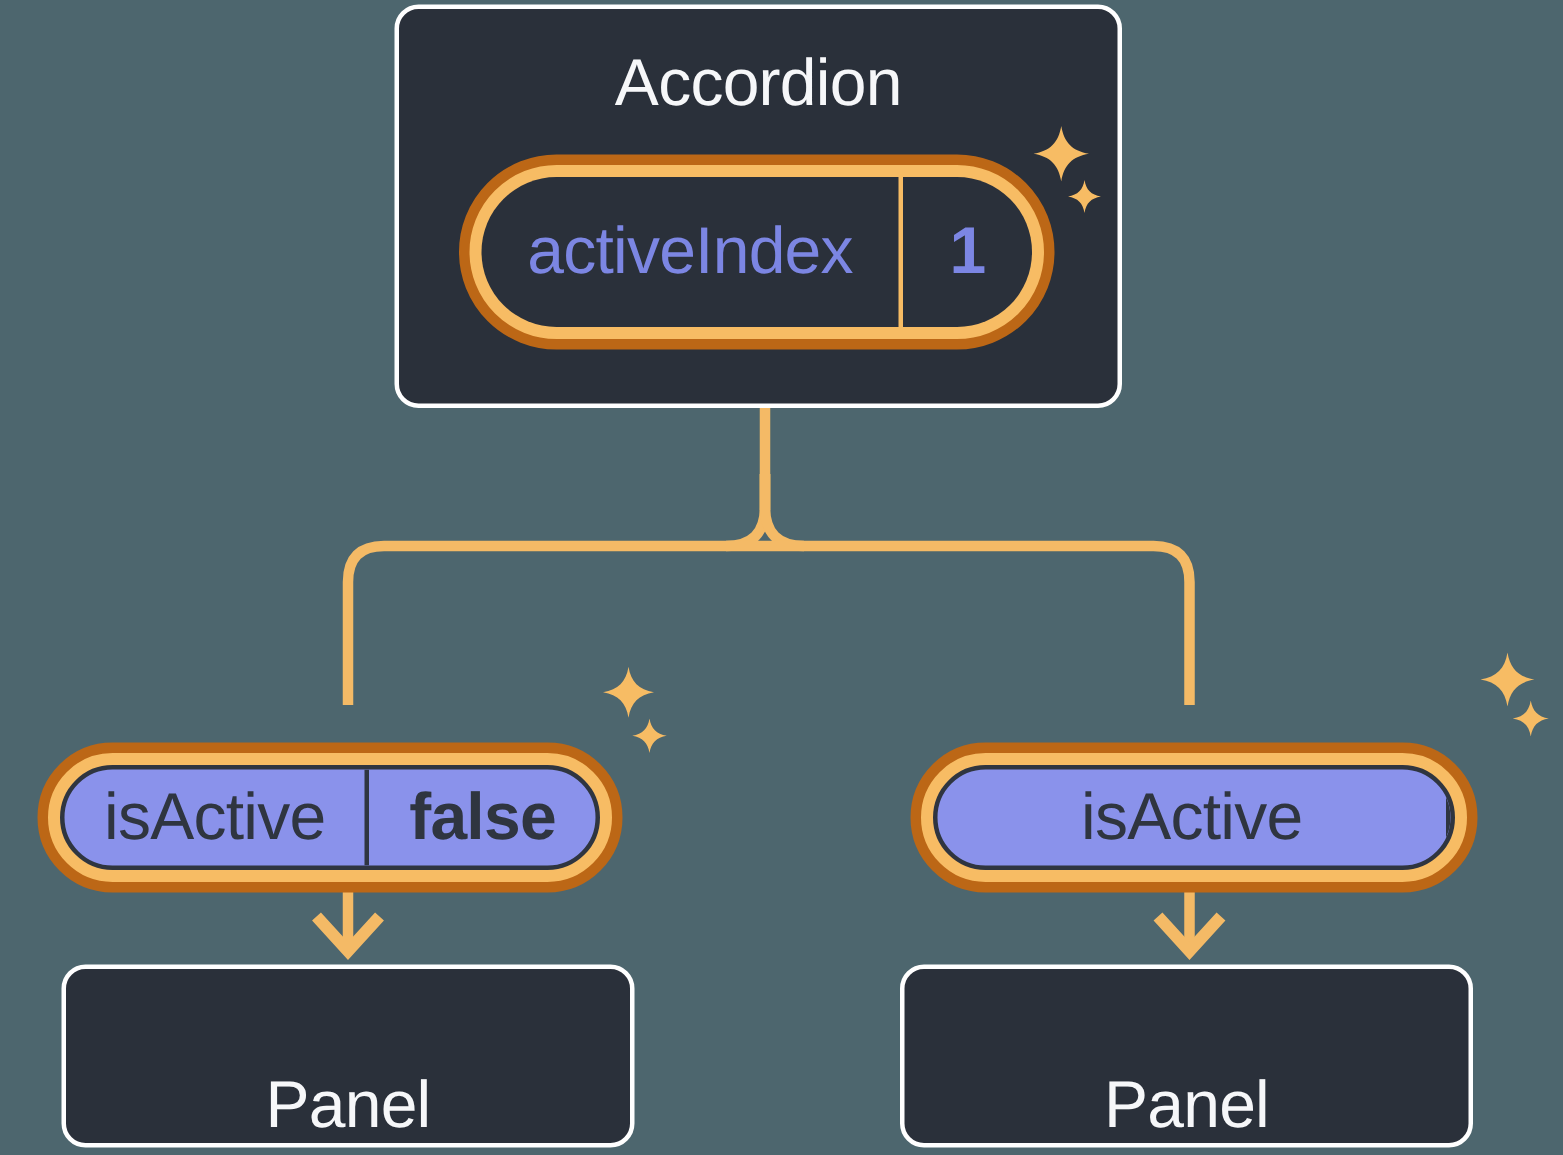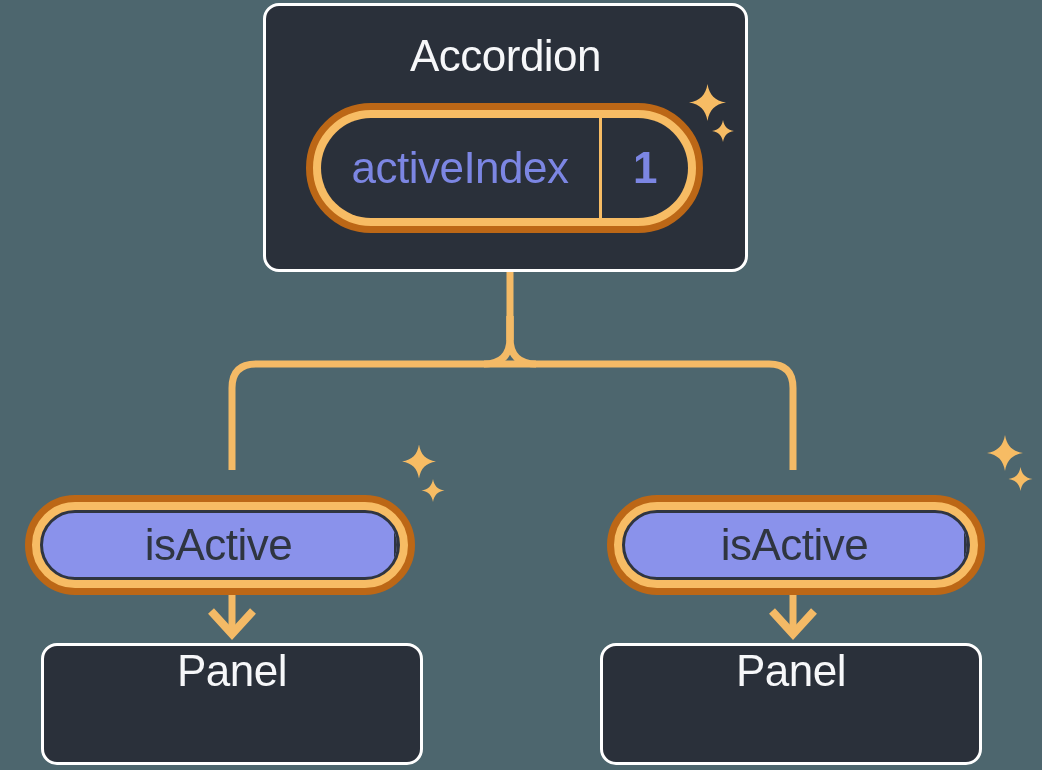--- a/index.html
+++ b/index.html
@@ -46,21 +46,21 @@
   .top-pill .cell.name{flex:1;}
   .top-pill .cell.value{width:86px;}
 
   .child-pill{top:453px;height:100px;margin-top:42px;}
   .child-pill .cell{color:#2F3540;}
   .child-pill .cell.name{flex:1.33;}
   .child-pill .cell.value{flex:1;}
   .pill-left{left:25px;width:390px;}
   .pill-right{left:607px;width:378px;}
 
-  .panel{display:flex;align-items:flex-start;justify-content:center;}
+  .panel{display:flex;align-items:flex-end;justify-content:center;}
   .panel-left{left:41px;top:643px;width:382px;height:122px;}
   .panel-right{left:600px;top:643px;width:382px;height:122px;}
   .panel-label{font-size:44px;font-weight:500;letter-spacing:-0.5px;color:#F6F7F9;}
 
   .sparkle{position:absolute;z-index:3;}
   .sp1b{left:689px;top:84px;width:37px;height:37px;}
   .sp1s{left:712px;top:120px;width:22px;height:22px;}
   .sp2b{left:402px;top:444px;width:34px;height:35px;}
   .sp2s{left:421px;top:479px;width:24px;height:23px;}
   .sp3b{left:987px;top:435px;width:36px;height:36px;}
@@ -90,20 +90,21 @@
         <div class="divider light"></div>
         <div class="cell value">1</div>
       </div>
     </div>
   </div>
 
   <div class="pill child-pill pill-left">
     <div class="pill-inner purple-inner">
       <div class="cell name">isActive</div>
       <div class="divider dark"></div>
+      <div class="cell value">false</div>
     </div>
   </div>
 
   <div class="pill child-pill pill-right">
     <div class="pill-inner purple-inner">
       <div class="cell name">isActive</div>
       <div class="divider dark"></div>
     </div>
   </div>
 

